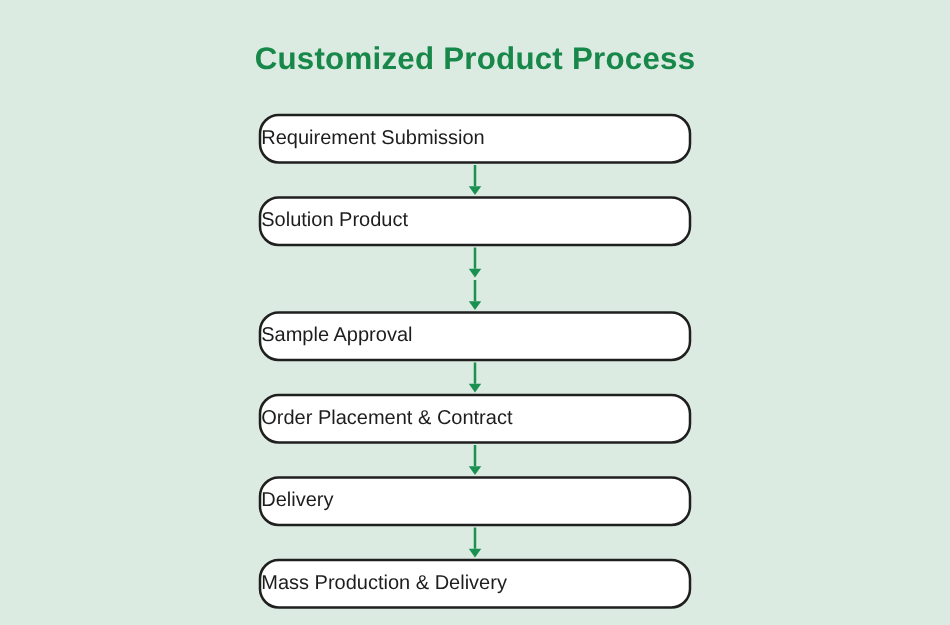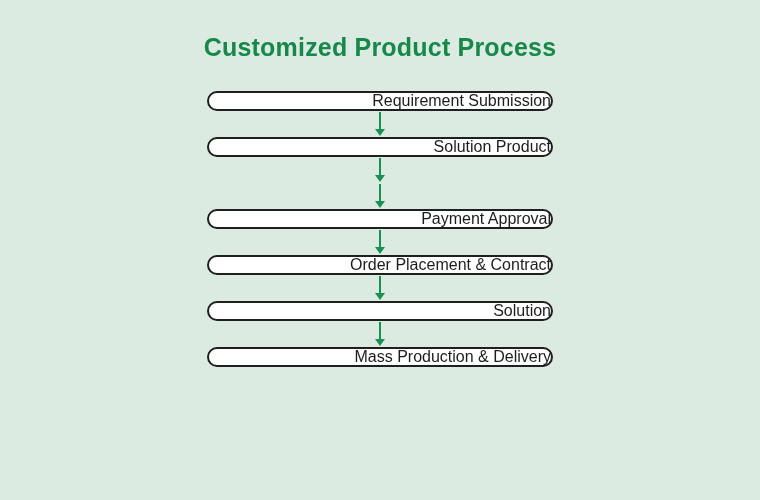--- a/index.html
+++ b/index.html
@@ -28,25 +28,25 @@
     font-weight:bold;
     color:var(--title-green);
     letter-spacing:0.2px;
     text-align:center;
   }
   .flow{
     margin-top:29px;
     display:flex;flex-direction:column;align-items:center;
   }
   .flow-node{
-    width:346px;height:20px;
+    width:346px;height:40px;
     background:var(--box-fill);
     border:2px solid var(--box-border);
     border-radius:16px;
-    display:flex;align-items:center;justify-content:flex-end;
+    display:flex;align-items:center;justify-content:flex-start;
   }
   .flow-node span{
     font-size:16px;
     color:var(--box-text);
     white-space:nowrap;
   }
   .down-arrow{
     height:26px;width:12px;
     display:flex;flex-direction:column;align-items:center;justify-content:flex-start;
     padding-top:1px;
@@ -88,39 +88,39 @@
       <div class="head"></div>
     </div>
 
 
     <div class="down-arrow">
       <div class="shaft"></div>
       <div class="head"></div>
     </div>
 
     <div class="flow-node">
-      <span>Payment Approval</span>
+      <span>Sample Approval</span>
     </div>
 
     <div class="down-arrow">
       <div class="shaft"></div>
       <div class="head"></div>
     </div>
 
     <div class="flow-node">
       <span>Order Placement &amp; Contract</span>
     </div>
 
     <div class="down-arrow">
       <div class="shaft"></div>
       <div class="head"></div>
     </div>
 
     <div class="flow-node">
-      <span>Solution</span>
+      <span>Delivery</span>
     </div>
 
     <div class="down-arrow">
       <div class="shaft"></div>
       <div class="head"></div>
     </div>
 
     <div class="flow-node">
       <span>Mass Production &amp; Delivery</span>
     </div>

